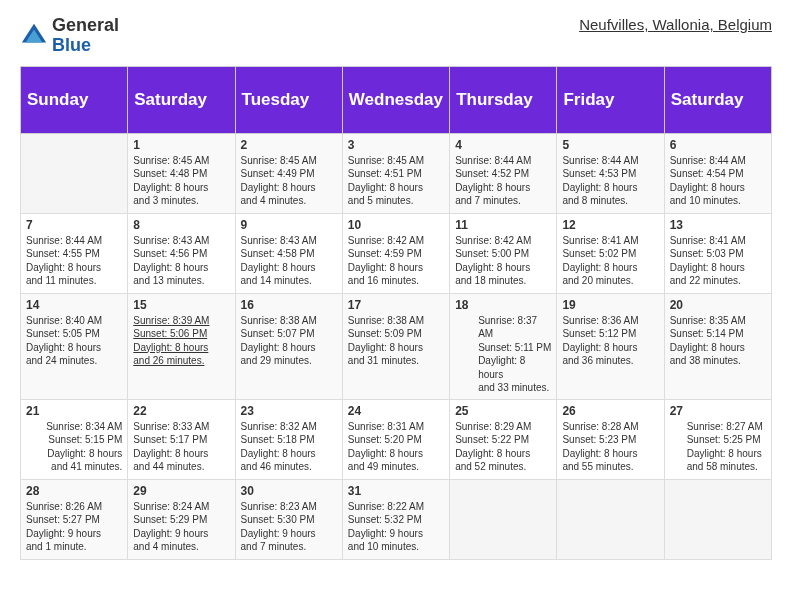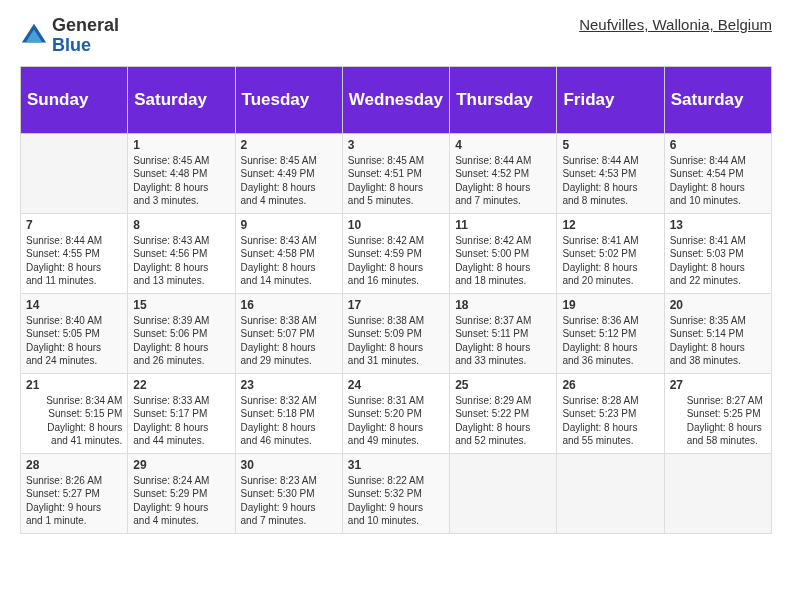--- a/index.html
+++ b/index.html
@@ -231,42 +231,42 @@
         <tr>
           <td>
             <span class="day-num">14</span>
             <div class="day-info" style="white-space: pre-line;">Sunrise: 8:40 AM
 Sunset: 5:05 PM
 Daylight: 8 hours
 and 24 minutes.</div>
           </td>
           <td>
             <span class="day-num">15</span>
-            <div class="day-info" style="white-space: pre-line;">Sunrise: 8:39 AM
+            <div class="day-info" style="white-space: pre-line; text-decoration: underline;">Sunrise: 8:39 AM
 Sunset: 5:06 PM
 Daylight: 8 hours
 and 26 minutes.</div>
           </td>
           <td>
             <span class="day-num">16</span>
             <div class="day-info" style="white-space: pre-line;">Sunrise: 8:38 AM
 Sunset: 5:07 PM
 Daylight: 8 hours
 and 29 minutes.</div>
           </td>
           <td>
             <span class="day-num">17</span>
             <div class="day-info" style="white-space: pre-line;">Sunrise: 8:38 AM
 Sunset: 5:09 PM
 Daylight: 8 hours
 and 31 minutes.</div>
           </td>
           <td>
             <span class="day-num">18</span>
-            <div class="day-info" style="white-space: pre-line;">Sunrise: 8:37 AM
+            <div class="day-info" style="white-space: pre-line; margin-left: 23px;">Sunrise: 8:37 AM
 Sunset: 5:11 PM
 Daylight: 8 hours
 and 33 minutes.</div>
           </td>
           <td>
             <span class="day-num">19</span>
             <div class="day-info" style="white-space: pre-line;">Sunrise: 8:36 AM
 Sunset: 5:12 PM
 Daylight: 8 hours
 and 36 minutes.</div>

